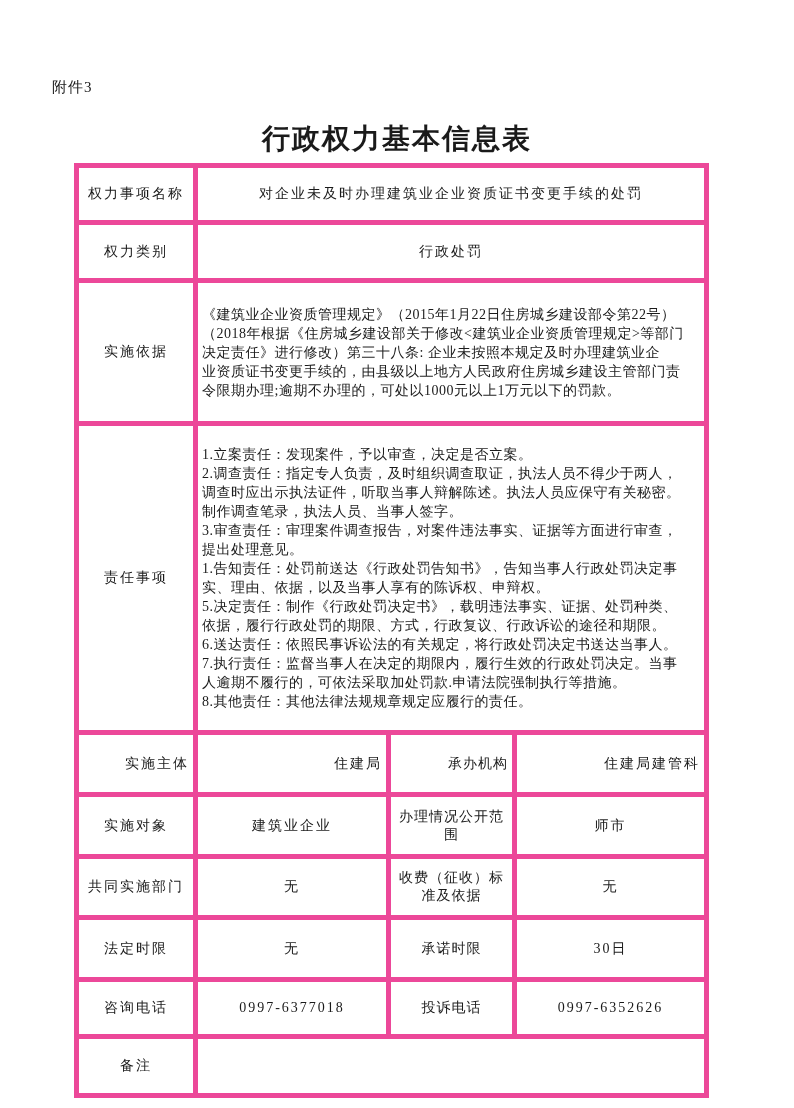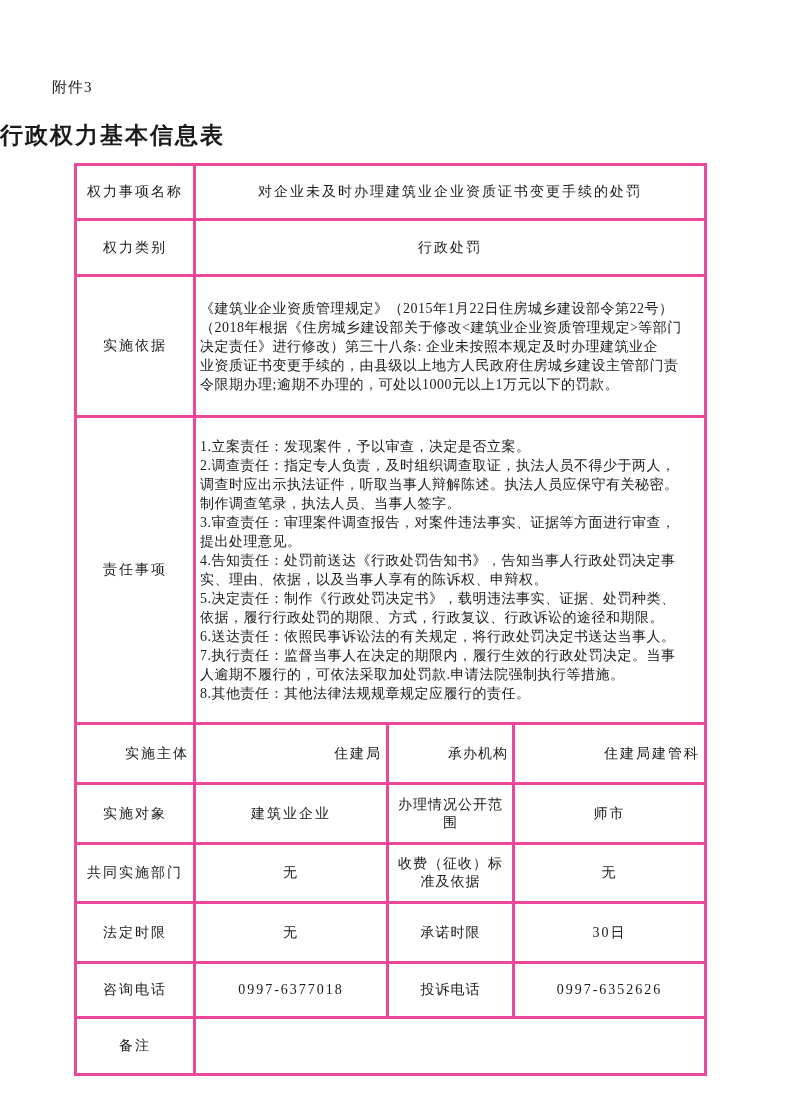--- a/index.html
+++ b/index.html
@@ -19,36 +19,36 @@
     left: 52px;
     top: 78px;
     font-size: 15px;
     letter-spacing: 1px;
   }
   .doc-title {
     position: absolute;
     left: 0;
     top: 120px;
     width: 794px;
-    text-align: left;
-    font-size: 23px;
+    text-align: center;
+    font-size: 28px;
     font-weight: bold;
     letter-spacing: 2px;
     margin: 0;
   }
   table.info-table {
     position: absolute;
     left: 74px;
     top: 163px;
     width: 630px;
     border-collapse: collapse;
     table-layout: fixed;
   }
   .info-table td {
-    border: 3px solid #ec4899;
+    border: 5px solid #ec4899;
     font-size: 14px;
     vertical-align: middle;
     padding: 2px 4px;
     overflow: hidden;
   }
   .lbl {
     text-align: center;
     letter-spacing: 2px;
   }
   .val-c {
@@ -114,21 +114,21 @@
     </tr>
     <tr class="r4">
       <td class="lbl">责任事项</td>
       <td class="val-l" colspan="3">
           <div>1.立案责任：发现案件，予以审查，决定是否立案。</div>
           <div>2.调查责任：指定专人负责，及时组织调查取证，执法人员不得少于两人，</div>
           <div>调查时应出示执法证件，听取当事人辩解陈述。执法人员应保守有关秘密。</div>
           <div>制作调查笔录，执法人员、当事人签字。</div>
           <div>3.审查责任：审理案件调查报告，对案件违法事实、证据等方面进行审查，</div>
           <div>提出处理意见。</div>
-          <div>4.告知责任：处罚前送达《行政处罚告知书》，告知当事人行政处罚决定事</div>
+          <div>1.告知责任：处罚前送达《行政处罚告知书》，告知当事人行政处罚决定事</div>
           <div>实、理由、依据，以及当事人享有的陈诉权、申辩权。</div>
           <div>5.决定责任：制作《行政处罚决定书》，载明违法事实、证据、处罚种类、</div>
           <div>依据，履行行政处罚的期限、方式，行政复议、行政诉讼的途径和期限。</div>
           <div>6.送达责任：依照民事诉讼法的有关规定，将行政处罚决定书送达当事人。</div>
           <div>7.执行责任：监督当事人在决定的期限内，履行生效的行政处罚决定。当事</div>
           <div>人逾期不履行的，可依法采取加处罚款.申请法院强制执行等措施。</div>
           <div>8.其他责任：其他法律法规规章规定应履行的责任。</div>
         </td>
     </tr>
     <tr class="r5">

